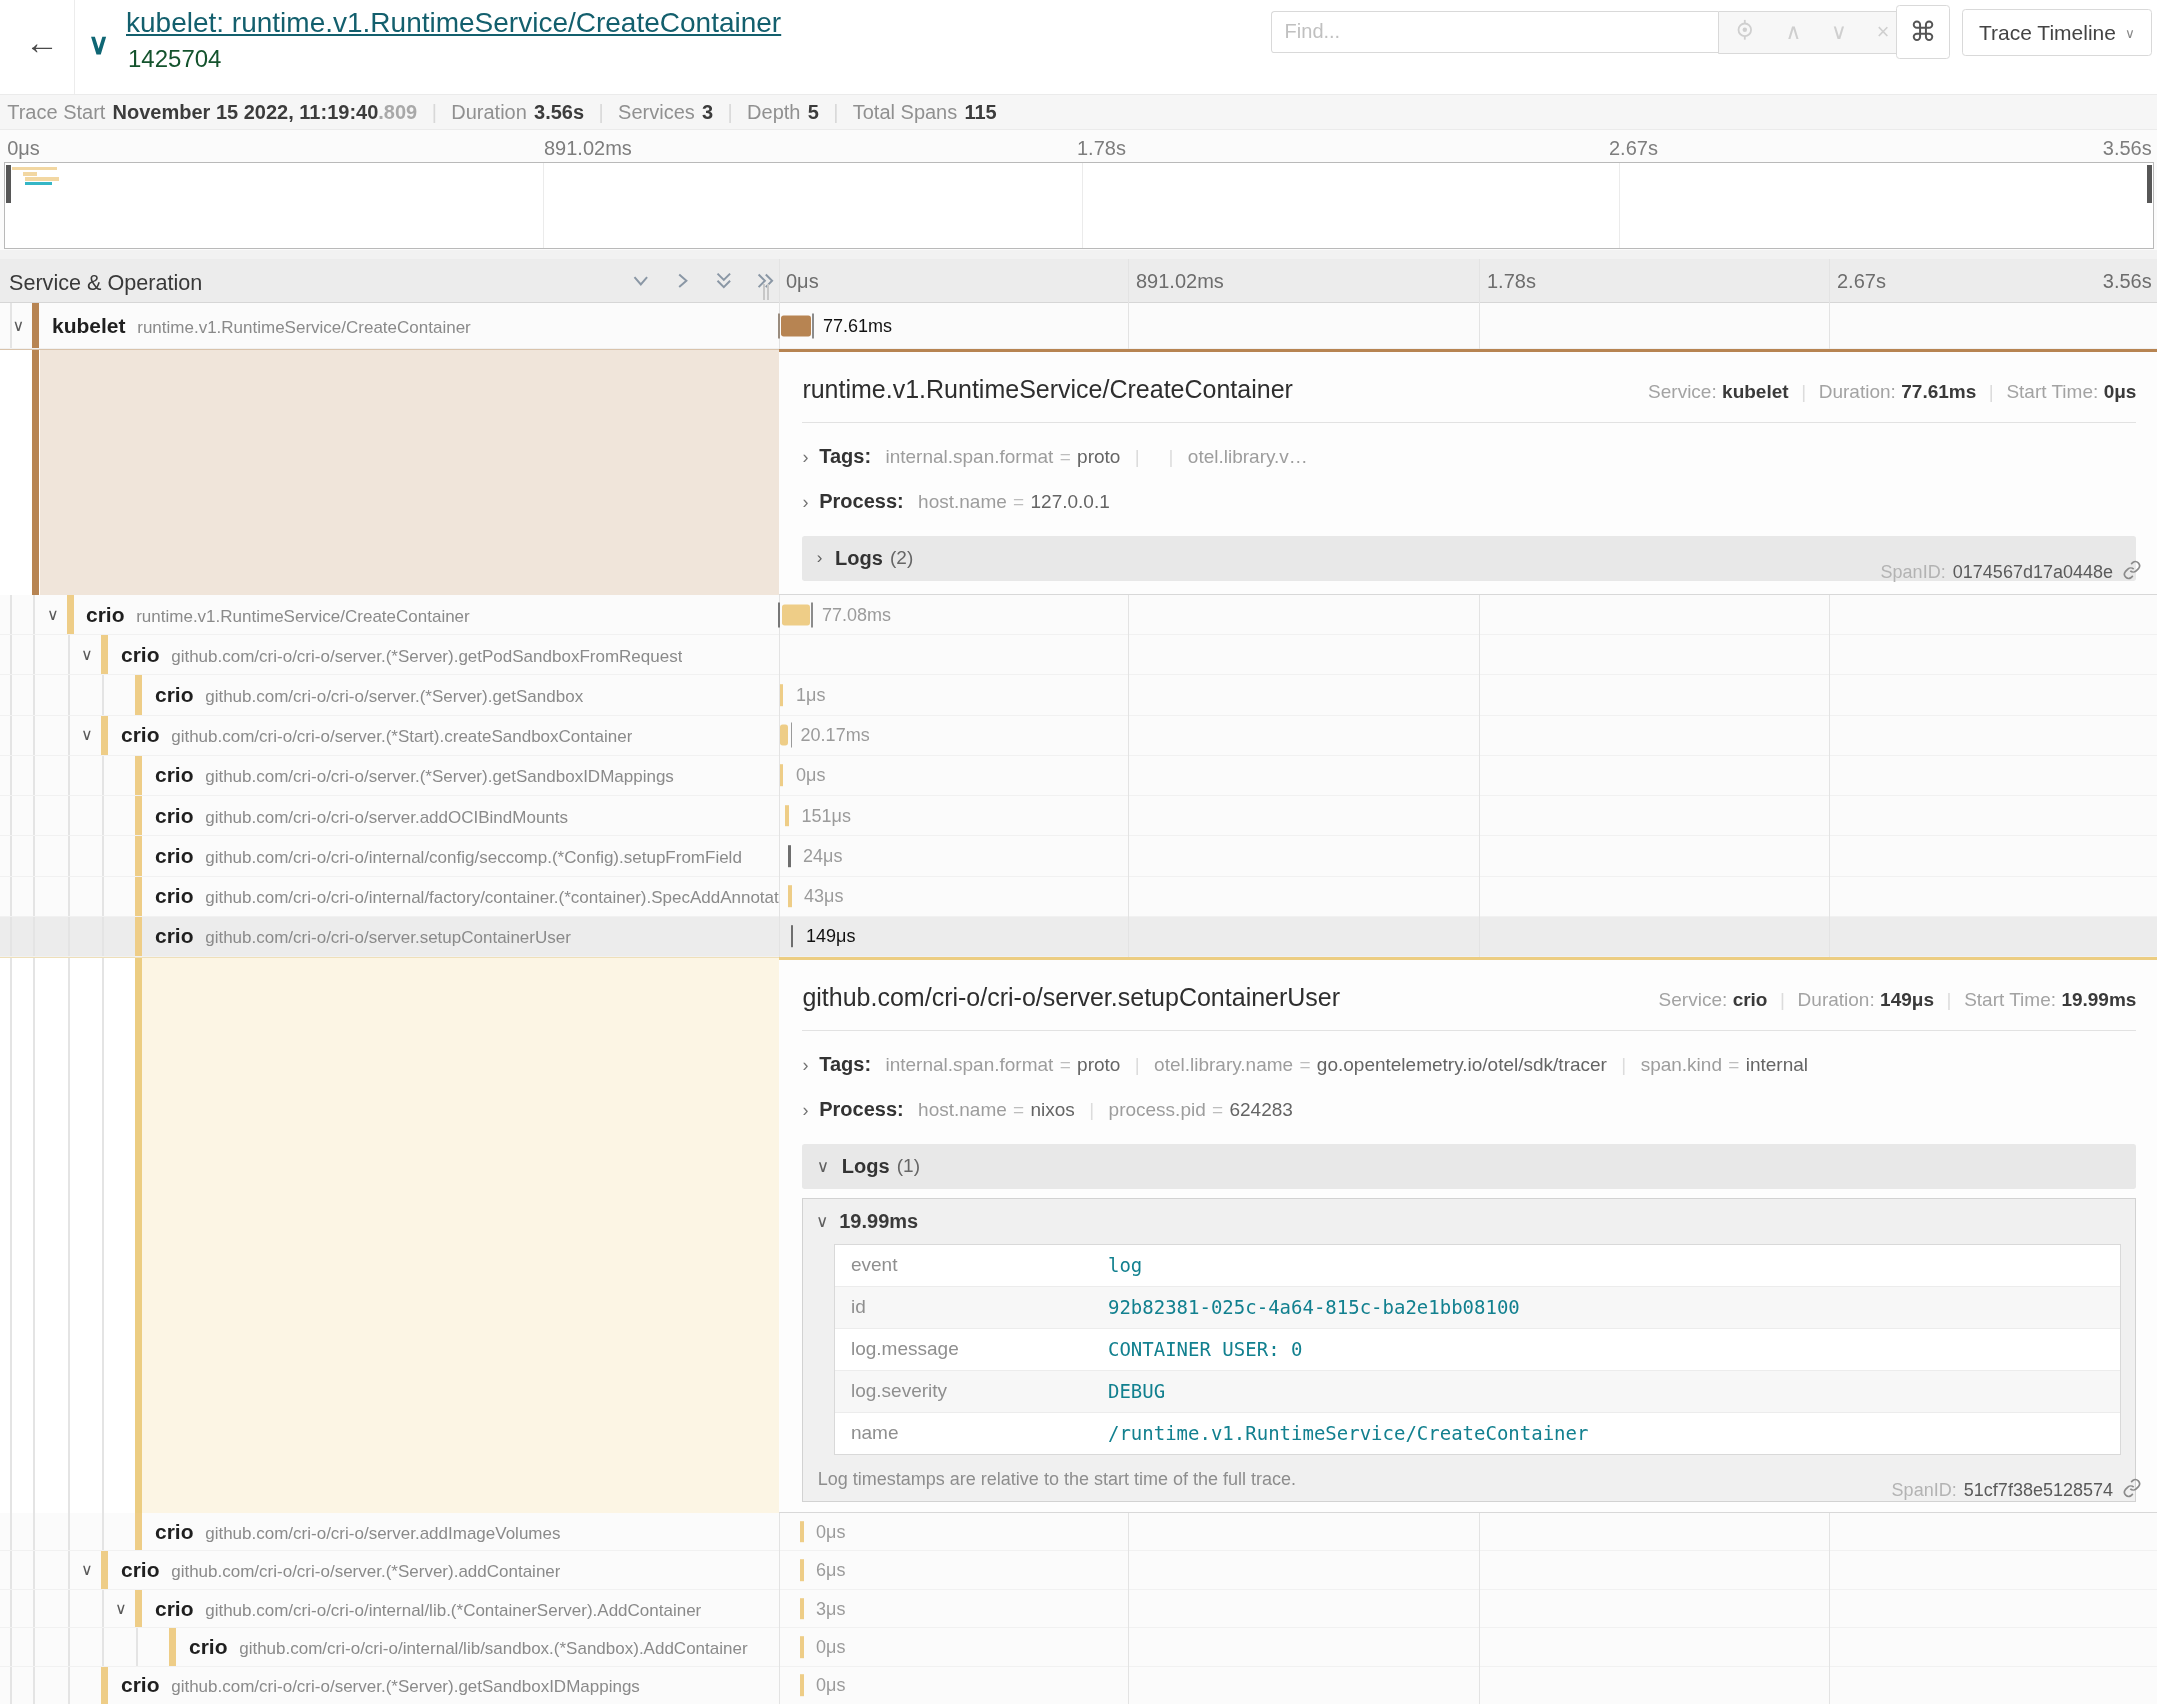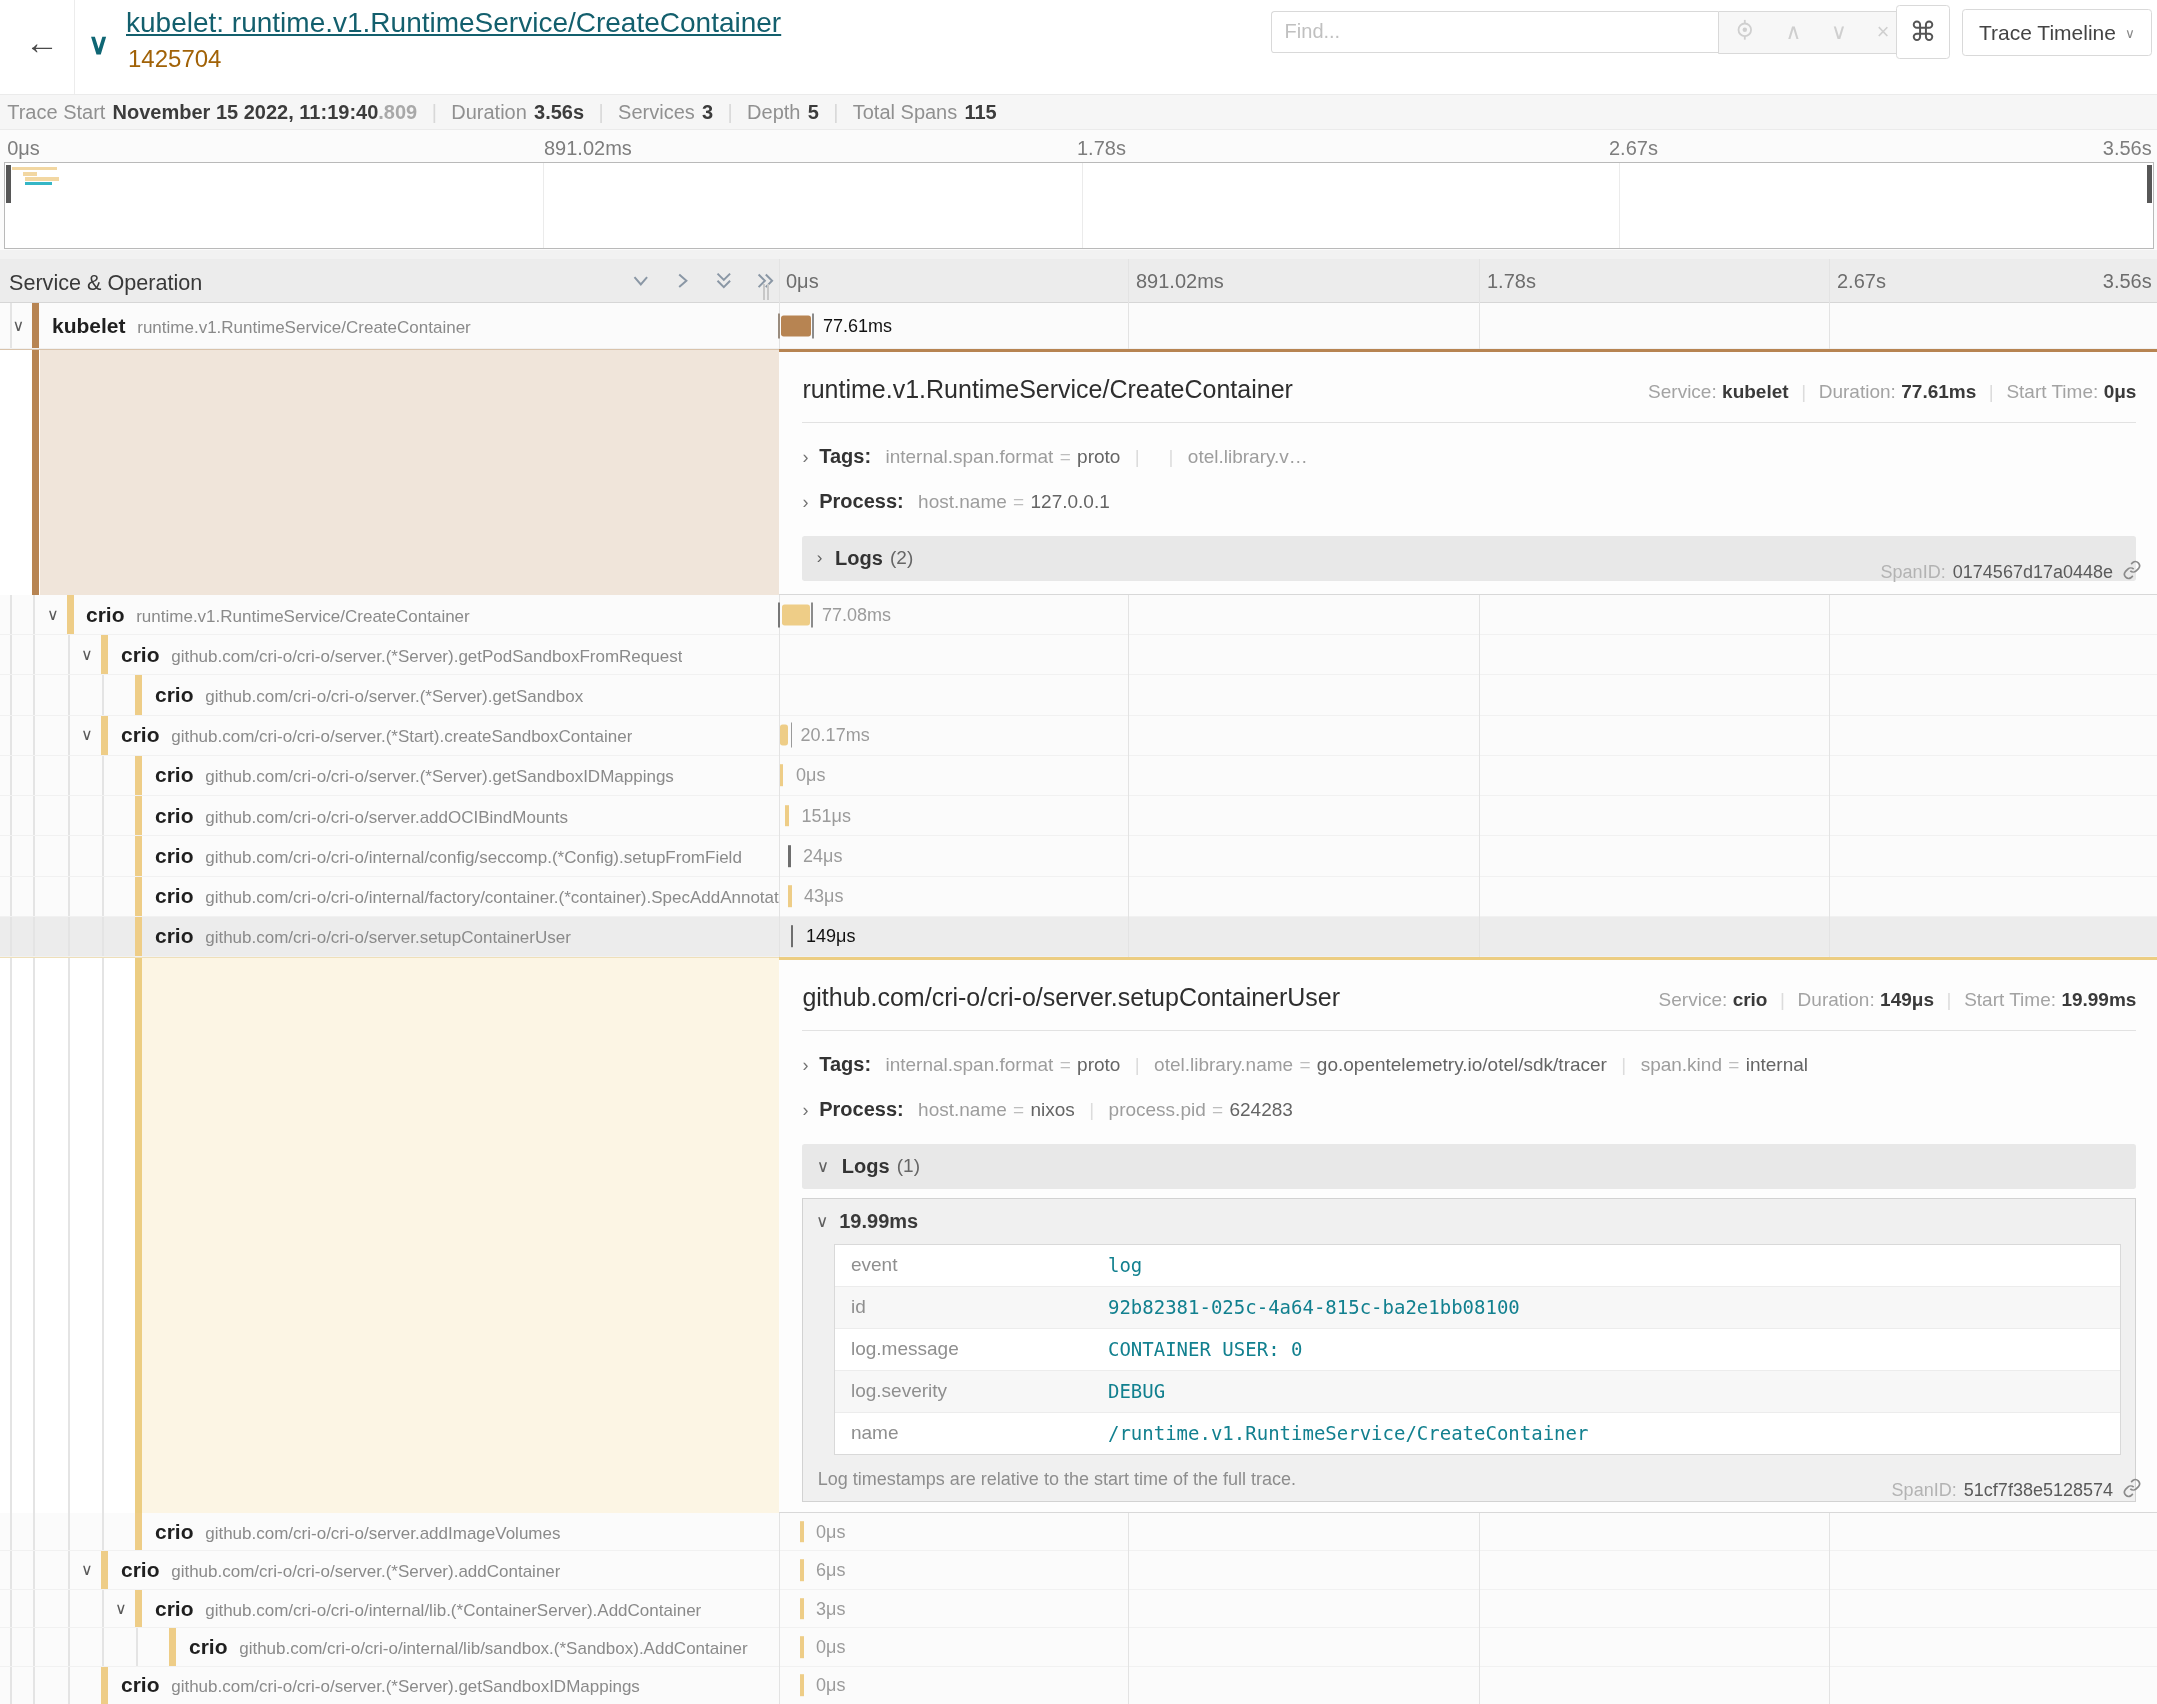--- a/index.html
+++ b/index.html
@@ -5,21 +5,21 @@
   html,body{margin:0;padding:0;background:#fff;}
   .app{position:relative;width:2158px;height:1705px;overflow:hidden;
        font-family:"Liberation Sans",sans-serif;color:#333;background:#fff;}
   i{font-style:normal;}
   
   .hdr{position:absolute;left:0;top:0;width:100%;height:94px;background:#fff;}
   .hdr .vsep{position:absolute;left:74px;top:0;width:0.9px;height:94px;background:#ececec;}
   .back{position:absolute;left:25px;top:23.4px;font-size:34px;color:#4a4a4a;cursor:pointer;}
   .title-chev{position:absolute;left:88px;top:27px;font-size:29px;font-weight:bold;color:#0f6674;}
   .ttl{position:absolute;left:126px;top:7.2px;font-size:28px;color:#135f6d;text-decoration:underline;white-space:nowrap;}
-  .tid{position:absolute;left:128px;top:45px;font-size:24px;color:#a16207;}
+  .tid{position:absolute;left:128px;top:45px;font-size:24px;color:#14532d;}
   .findwrap{position:absolute;left:1271px;top:10.8px;height:41px;display:flex;}
   .find{width:421px;height:40px;border:0.9px solid #d9d9d9;border-right:none;border-radius:3.6px 0 0 3.6px;
         padding:0 12.6px;font-size:20px;color:#555;outline:none;font-family:"Liberation Sans",sans-serif;}
   .find::placeholder{color:#c0c0c0;}
   .findicons{width:185px;height:41px;background:#f7f7f7;border:0.9px solid #d9d9d9;border-radius:0 3.6px 3.6px 0;
         display:flex;align-items:center;justify-content:space-around;color:#cfcfcf;font-size:21.6px;}
   .findicons span{cursor:pointer;}
   .kbd{position:absolute;left:1896px;top:5.4px;width:52px;height:52px;border:0.9px solid #d9d9d9;border-radius:3.6px;
        font-size:27px;color:#555;display:flex;align-items:center;justify-content:center;background:#fff;cursor:pointer;}
   .viewsel{position:absolute;left:1962px;top:9px;height:45px;border:0.9px solid #d9d9d9;border-radius:3.6px;background:#fff;
@@ -332,20 +332,24 @@
             <i class="guide" style="left: 10px;"></i>
             <i class="guide" style="left: 33px;"></i>
             <i class="guide" style="left: 68px;"></i>
             <i class="guide" style="left: 102px;"></i>
             <i class="cbar" style="left: 135px; background: rgb(238, 205, 135);"></i>
             <div class="rlbl" style="margin-left: 155px;">
               <span class="svc">crio</span>
               <span class="op">github.com/cri-o/cri-o/server.(*Server).getSandbox</span>
             </div>
           </div>
+          <div class="row-right">
+            <i class="mark" style="left: 0.9px; width: 3.6px; background: rgb(238, 205, 135);"></i>
+            <span class="dur" style="left: 17px;">1μs</span>
+          </div>
         </div>
         <div class="span-row">
           <div class="row-left">
             <i class="guide" style="left: 10px;"></i>
             <i class="guide" style="left: 33px;"></i>
             <i class="guide" style="left: 68px;"></i>
             <span class="chev" style="left: 81px;">∨</span>
             <i class="cbar" style="left: 101px; background: rgb(238, 205, 135);"></i>
             <div class="rlbl" style="margin-left: 121px;">
               <span class="svc">crio</span>

